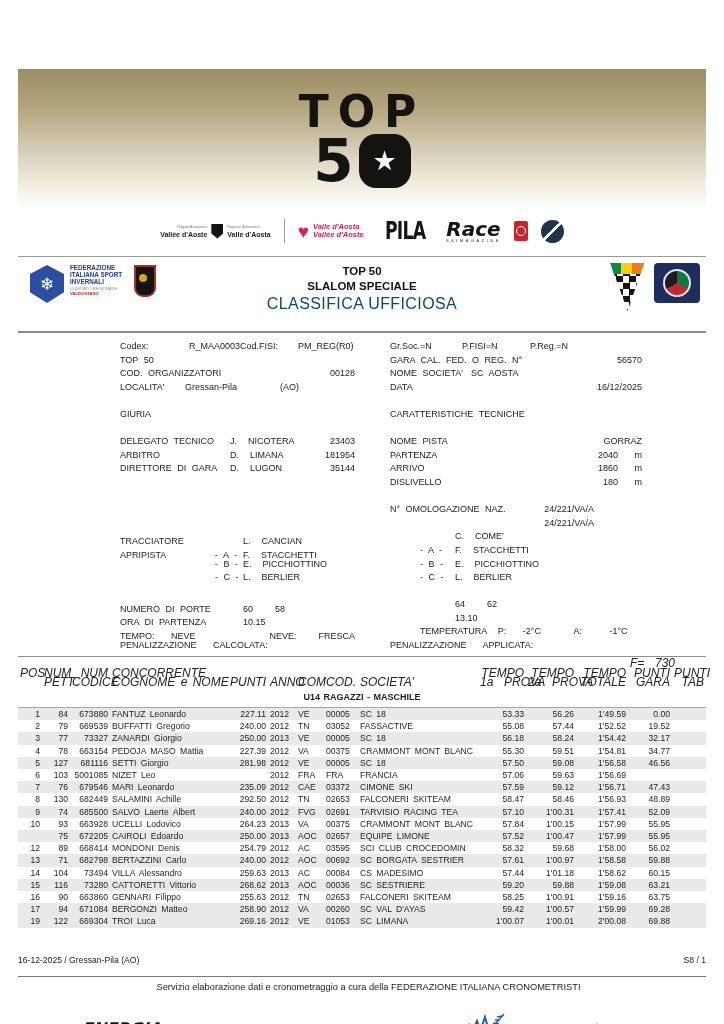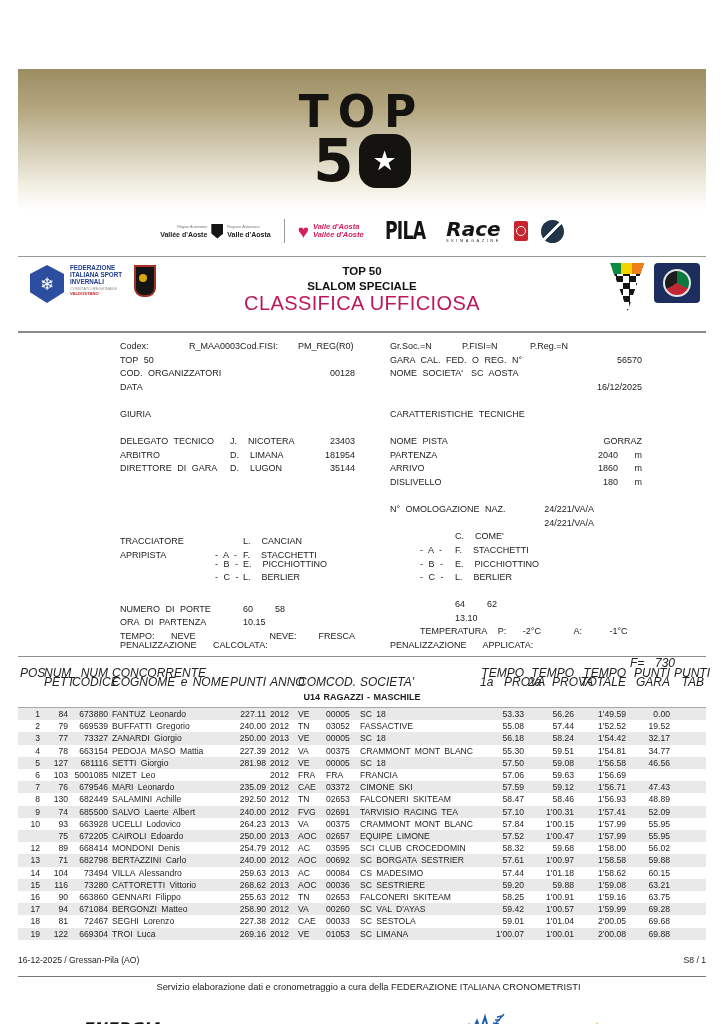--- a/index.html
+++ b/index.html
@@ -51,21 +51,21 @@
   .fisi-text { margin-left:6px; width:56px; }
   .fisi-name { font-size:6.3px; font-weight:bold; color:#1d3c8f; line-height:6.8px; }
   .fisi-sub1 { font-size:4.2px; color:#8a8a8a; margin-top:1px; }
   .fisi-sub2 { font-size:4.2px; color:#c32222; font-weight:bold; }
   .asiva { margin-left:8px; width:18px; height:28px; background:#141414; border:2px solid #a33327;
            border-radius:0 0 9px 9px; position:relative; }
   .asiva::after { content:""; position:absolute; left:3px; top:7px; width:8px; height:8px;
                   border-radius:50%; background:#d9a80f; }
   .mh-center { position:absolute; left:0; right:0; top:5px; text-align:center; }
   .mh-t1,.mh-t2 { font-size:11.5px; font-weight:bold; line-height:14.5px; color:#111; }
-  .mh-t3 { font-size:20px; line-height:21px; color:#be185d; letter-spacing:.4px; }
+  .mh-t3 { font-size:16px; line-height:21px; color:#0c4a6e; letter-spacing:.4px; }
   .mh-right { position:absolute; right:6px; top:4px; display:flex; gap:10px; align-items:flex-start; }
   .pennant { width:34px; height:48px; position:relative;
              clip-path:polygon(0 0,100% 0,52% 100%);
              background:repeating-conic-gradient(#151515 0% 25%,#ffffff 0% 50%); background-size:13px 13px; }
   .pennant::before { content:""; position:absolute; left:0; right:0; top:0; height:11px;
              background:linear-gradient(90deg,#0c8a44 0 33%,#f5d303 33% 66%,#ef7d1a 66% 100%); }
   .clublogo { width:46px; height:40px; background:#1d2d5e; border-radius:4px;
               display:flex; align-items:center; justify-content:center; }
   .clublogo .emb { width:24px; height:24px; border-radius:50%; border:2px solid #e5e5e5;
               background:conic-gradient(#0c7a3c 0 120deg,#c22833 120deg 240deg,#1c1c1c 240deg 360deg); }
@@ -225,20 +225,25 @@
       <div class="cl">
           <span>COD. ORGANIZZATORI</span>
           <span class="mla">00128</span>
         </div>
       <div class="cr">
           <span>NOME SOCIETA'</span>
           <span style="padding-left:8px">SC AOSTA</span>
         </div>
     </div>
     <div class="drow">
+      <div class="cl">
+          <span class="w65">LOCALITA'</span>
+          <span class="w95">Gressan-Pila</span>
+          <span>(AO)</span>
+        </div>
       <div class="cr">
           <span>DATA</span>
           <span class="mla">16/12/2025</span>
         </div>
     </div>
     <div class="drow"></div>
     <div class="drow">
       <div class="cl">
           <span>GIURIA</span>
         </div>
@@ -751,36 +756,20 @@
             <td class="col-l">2012</td>
             <td class="col-l">VA</td>
             <td class="col-l">00260</td>
             <td class="col-l">SC VAL D'AYAS</td>
             <td class="col-r">59.42</td>
             <td class="col-r">1'00.57</td>
             <td class="col-r">1'59.99</td>
             <td class="col-r">69.28</td>
             <td class="col-r"></td>
           </tr>
-          <tr>
-            <td class="col-r">18</td>
-            <td class="col-r">81</td>
-            <td class="col-r">72467</td>
-            <td class="col-l">SEGHI Lorenzo</td>
-            <td class="col-r">227.38</td>
-            <td class="col-l">2012</td>
-            <td class="col-l">CAE</td>
-            <td class="col-l">00033</td>
-            <td class="col-l">SC SESTOLA</td>
-            <td class="col-r">59.01</td>
-            <td class="col-r">1'01.04</td>
-            <td class="col-r">2'00.05</td>
-            <td class="col-r">69.68</td>
-            <td class="col-r"></td>
-          </tr>
           <tr class="shade">
             <td class="col-r">19</td>
             <td class="col-r">122</td>
             <td class="col-r">669304</td>
             <td class="col-l">TROI Luca</td>
             <td class="col-r">269.16</td>
             <td class="col-l">2012</td>
             <td class="col-l">VE</td>
             <td class="col-l">01053</td>
             <td class="col-l">SC LIMANA</td>

